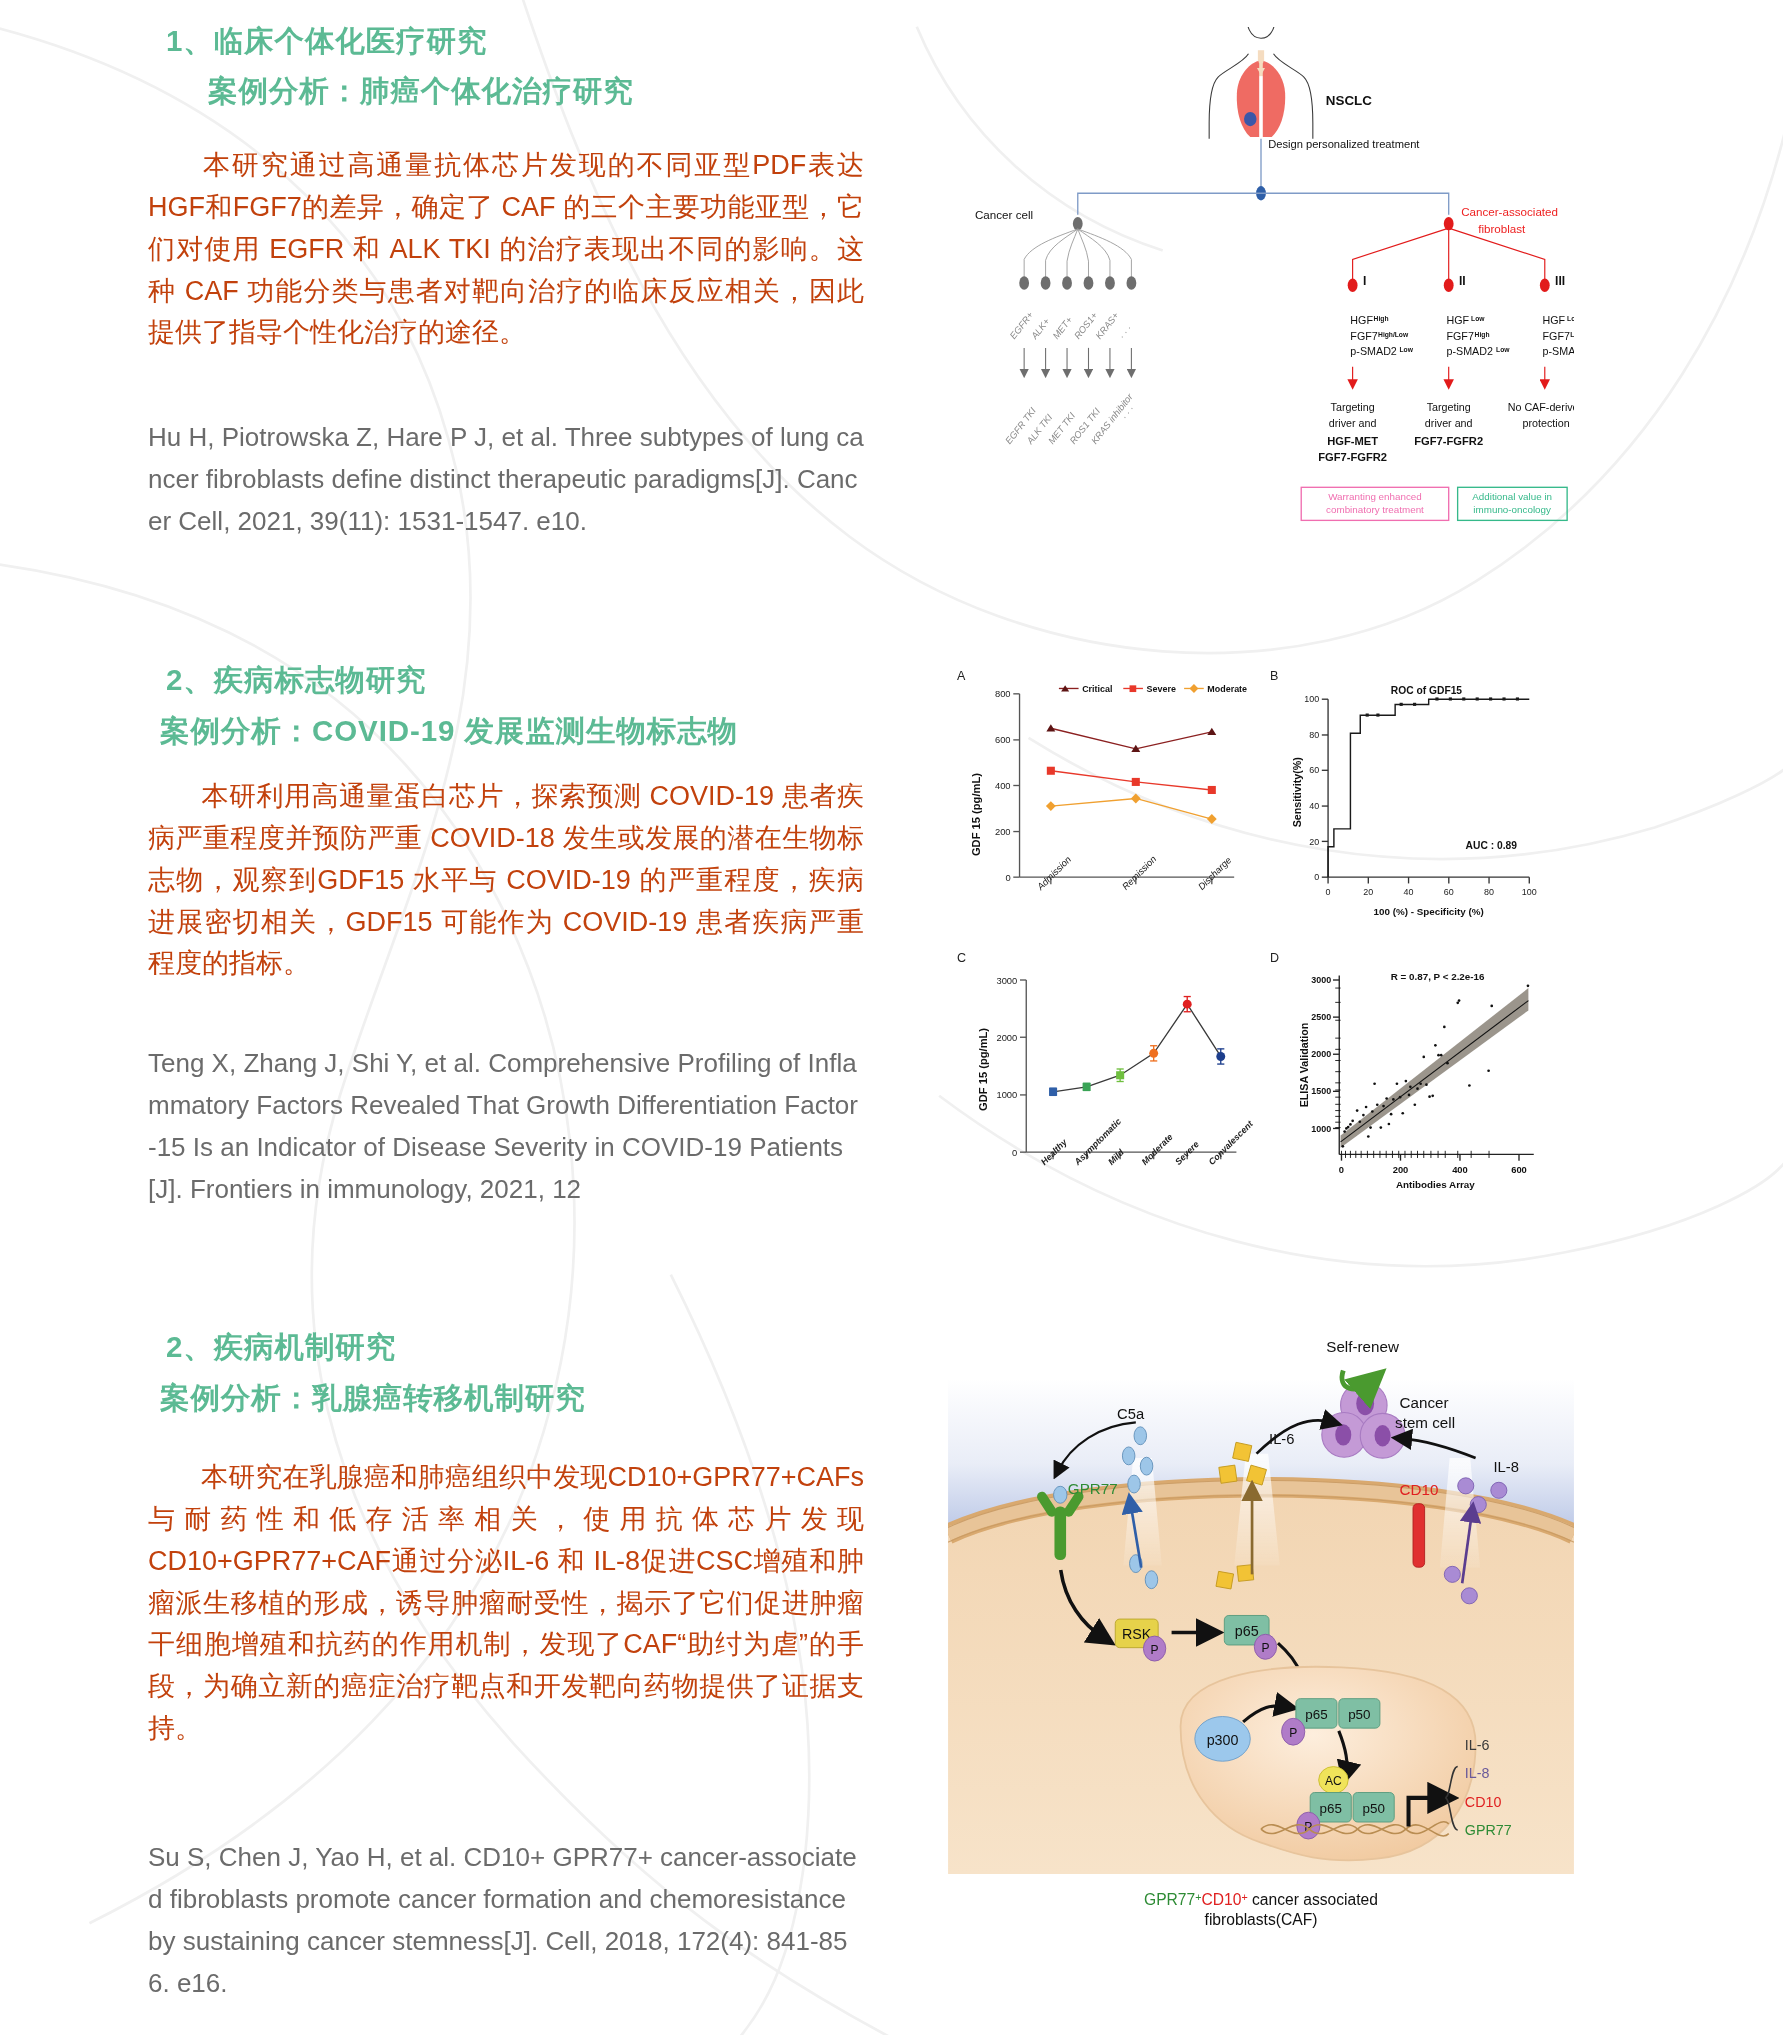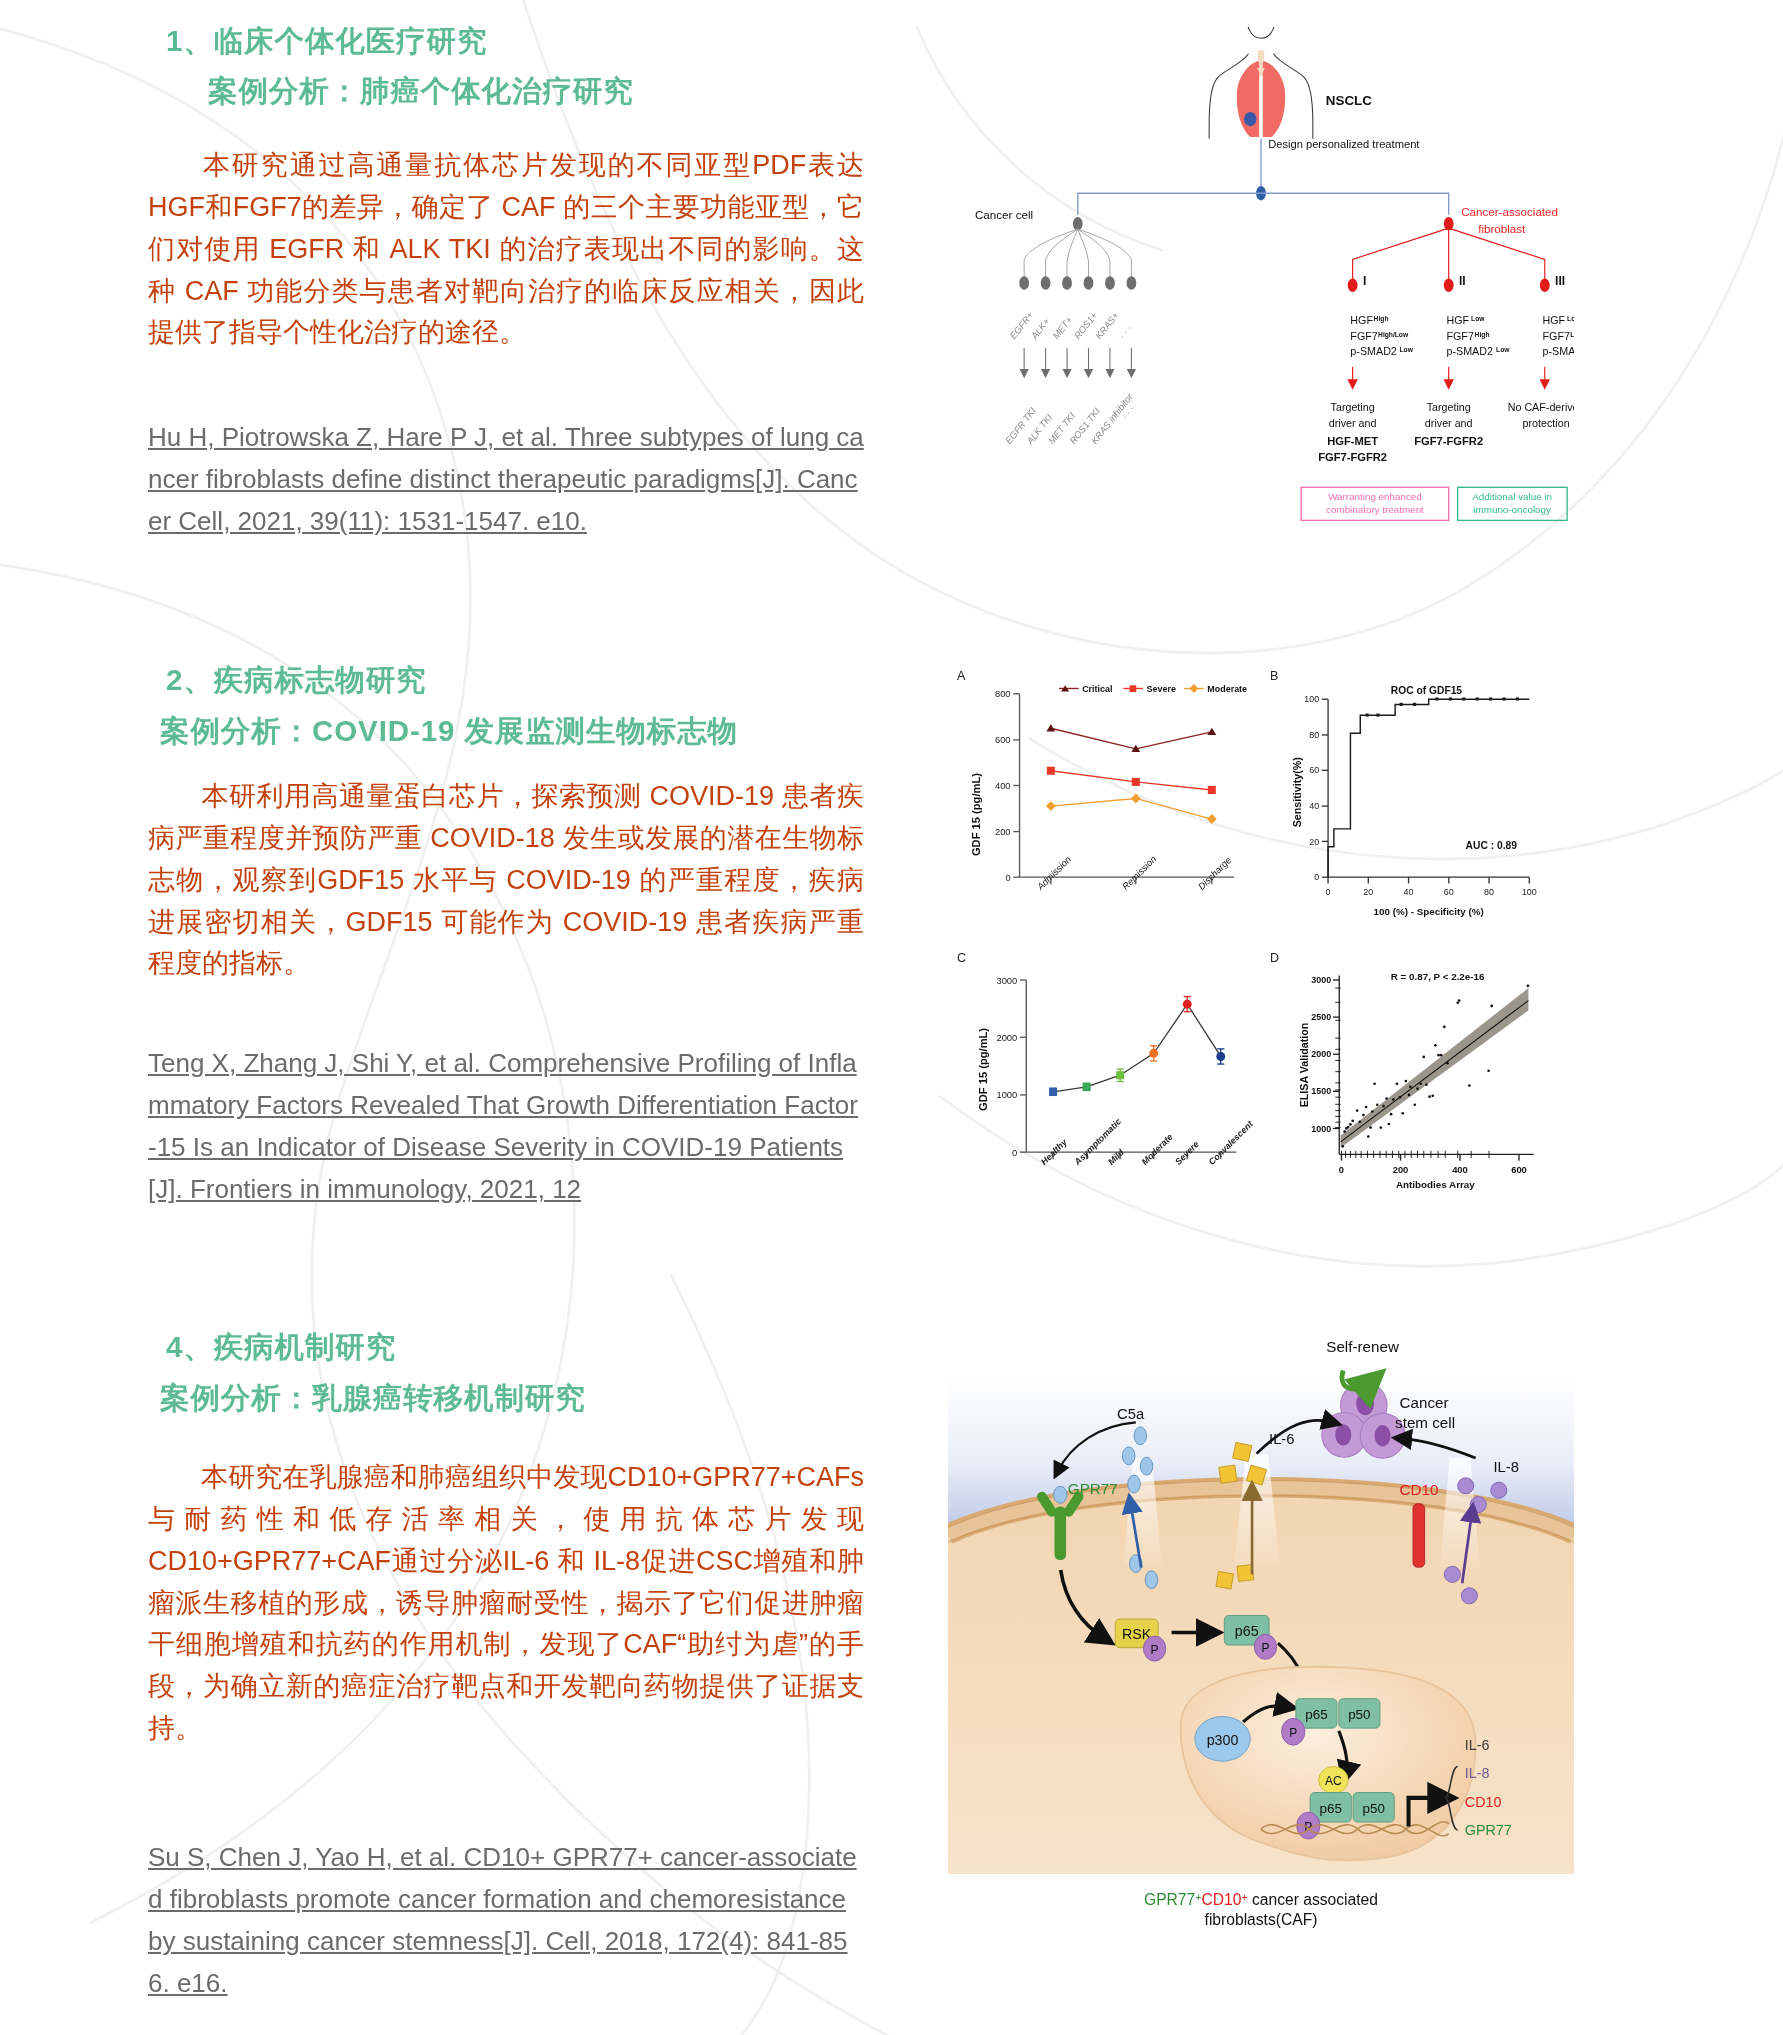--- a/index.html
+++ b/index.html
@@ -24,21 +24,20 @@
   .h-case { color:#5cba94; font-size:29.5px; font-weight:700; letter-spacing:0.9px; white-space:nowrap; }
 
   .body-par {
     color:#c2410c; font-size:27px; line-height:1.55; text-align:justify;
     font-weight:400;
   }
   .body-par .indent { display:inline-block; width:53px; }
   .cite {
     color:#6b6b6b; font-size:26px; line-height:1.62; font-weight:400;
     word-break: break-all;
-    text-decoration: underline;
   }
 
   
   #sec1-h1 { position:absolute; left:166px; top:21.5px; }
   #sec1-h2 { position:absolute; left:160px; top:72px;margin-left:48px; }
   #sec1-body { position:absolute; left:148px; top:145px; width:716px; }
   #sec1-cite { position:absolute; left:148px; top:416px; width:716px; }
 
   #sec2-h1 { position:absolute; left:166px; top:661px; }
   #sec2-h2 { position:absolute; left:160px; top:712px; }
@@ -79,21 +78,21 @@
   <div class="h-num" id="sec1-h1">1、临床个体化医疗研究</div>
   <div class="h-case" id="sec1-h2">案例分析：肺癌个体化治疗研究</div>
   <div class="body-par" id="sec1-body"><span class="indent"></span><span>本研究通过高通量抗体芯片发现的不同亚型PDF表达HGF和FGF7的差异，确定了 CAF 的三个主要功能亚型，它们对使用 EGFR 和 ALK TKI 的治疗表现出不同的影响。这种 CAF 功能分类与患者对靶向治疗的临床反应相关，因此提供了指导个性化治疗的途径。</span></div>
   <div class="cite" id="sec1-cite">Hu H, Piotrowska Z, Hare P J, et al. Three subtypes of lung cancer fibroblasts define distinct therapeutic paradigms[J]. Cancer Cell, 2021, 39(11): 1531-1547. e10.</div>
 
   <div class="h-num" id="sec2-h1">2、疾病标志物研究</div>
   <div class="h-case" id="sec2-h2">案例分析：COVID-19 发展监测生物标志物</div>
   <div class="body-par" id="sec2-body"><span class="indent"></span><span>本研利用高通量蛋白芯片，探索预测 COVID-19 患者疾病严重程度并预防严重 COVID-18 发生或发展的潜在生物标志物，观察到GDF15 水平与 COVID-19 的严重程度，疾病进展密切相关，GDF15 可能作为 COVID-19 患者疾病严重程度的指标。</span></div>
   <div class="cite" id="sec2-cite">Teng X, Zhang J, Shi Y, et al. Comprehensive Profiling of Inflammatory Factors Revealed That Growth Differentiation Factor-15 Is an Indicator of Disease Severity in COVID-19 Patients[J]. Frontiers in immunology, 2021, 12</div>
 
-  <div class="h-num" id="sec3-h1">4、疾病机制研究</div>
+  <div class="h-num" id="sec3-h1">2、疾病机制研究</div>
   <div class="h-case" id="sec3-h2">案例分析：乳腺癌转移机制研究</div>
   <div class="body-par" id="sec3-body"><span class="indent"></span><span>本研究在乳腺癌和肺癌组织中发现CD10+GPR77+CAFs与耐药性和低存活率相关，使用抗体芯片发现CD10+GPR77+CAF通过分泌IL-6 和 IL-8促进CSC增殖和肿瘤派生移植的形成，诱导肿瘤耐受性，揭示了它们促进肿瘤干细胞增殖和抗药的作用机制，发现了CAF“助纣为虐”的手段，为确立新的癌症治疗靶点和开发靶向药物提供了证据支持。</span></div>
   <div class="cite" id="sec3-cite">Su S, Chen J, Yao H, et al. CD10+ GPR77+ cancer-associated fibroblasts promote cancer formation and chemoresistance by sustaining cancer stemness[J]. Cell, 2018, 172(4): 841-856. e16.</div>
 
 </div>
 
 <div class="fig" id="fig1">
 <svg viewBox="0 0 1400 1130" xmlns="http://www.w3.org/2000/svg">
   <defs>
     <marker id="ar-gray" markerWidth="9" markerHeight="9" refX="4.5" refY="4.5" orient="auto">

